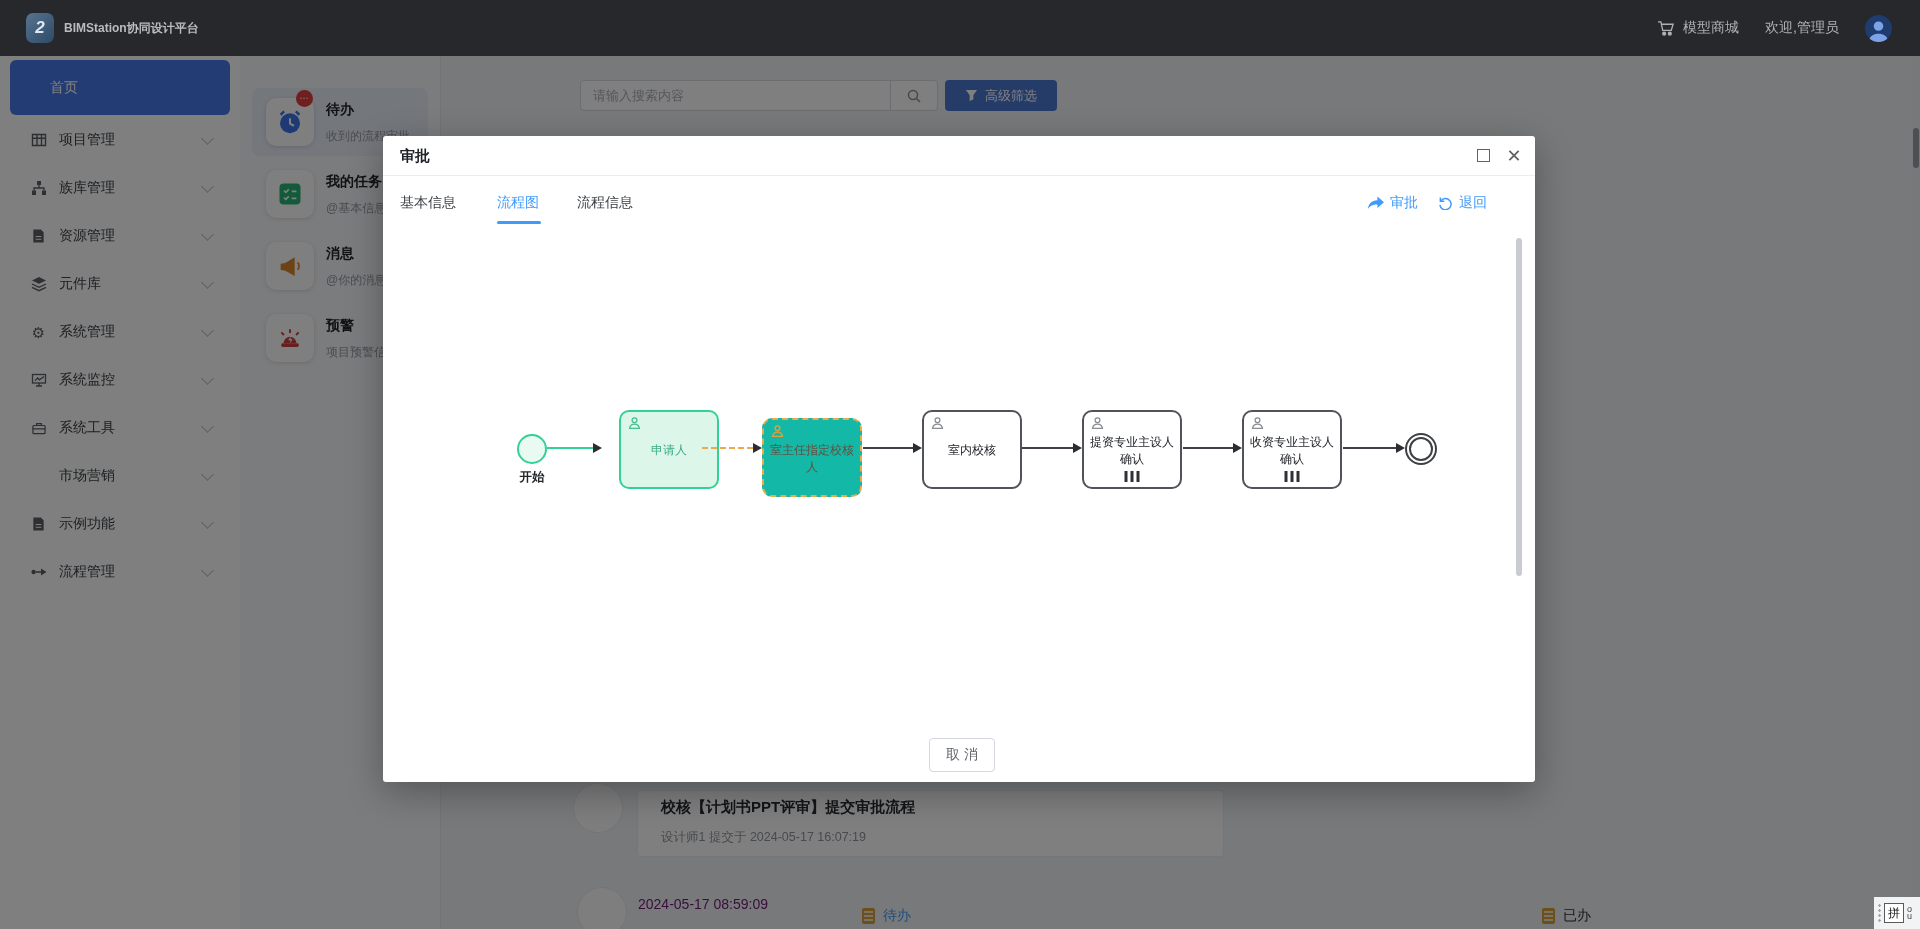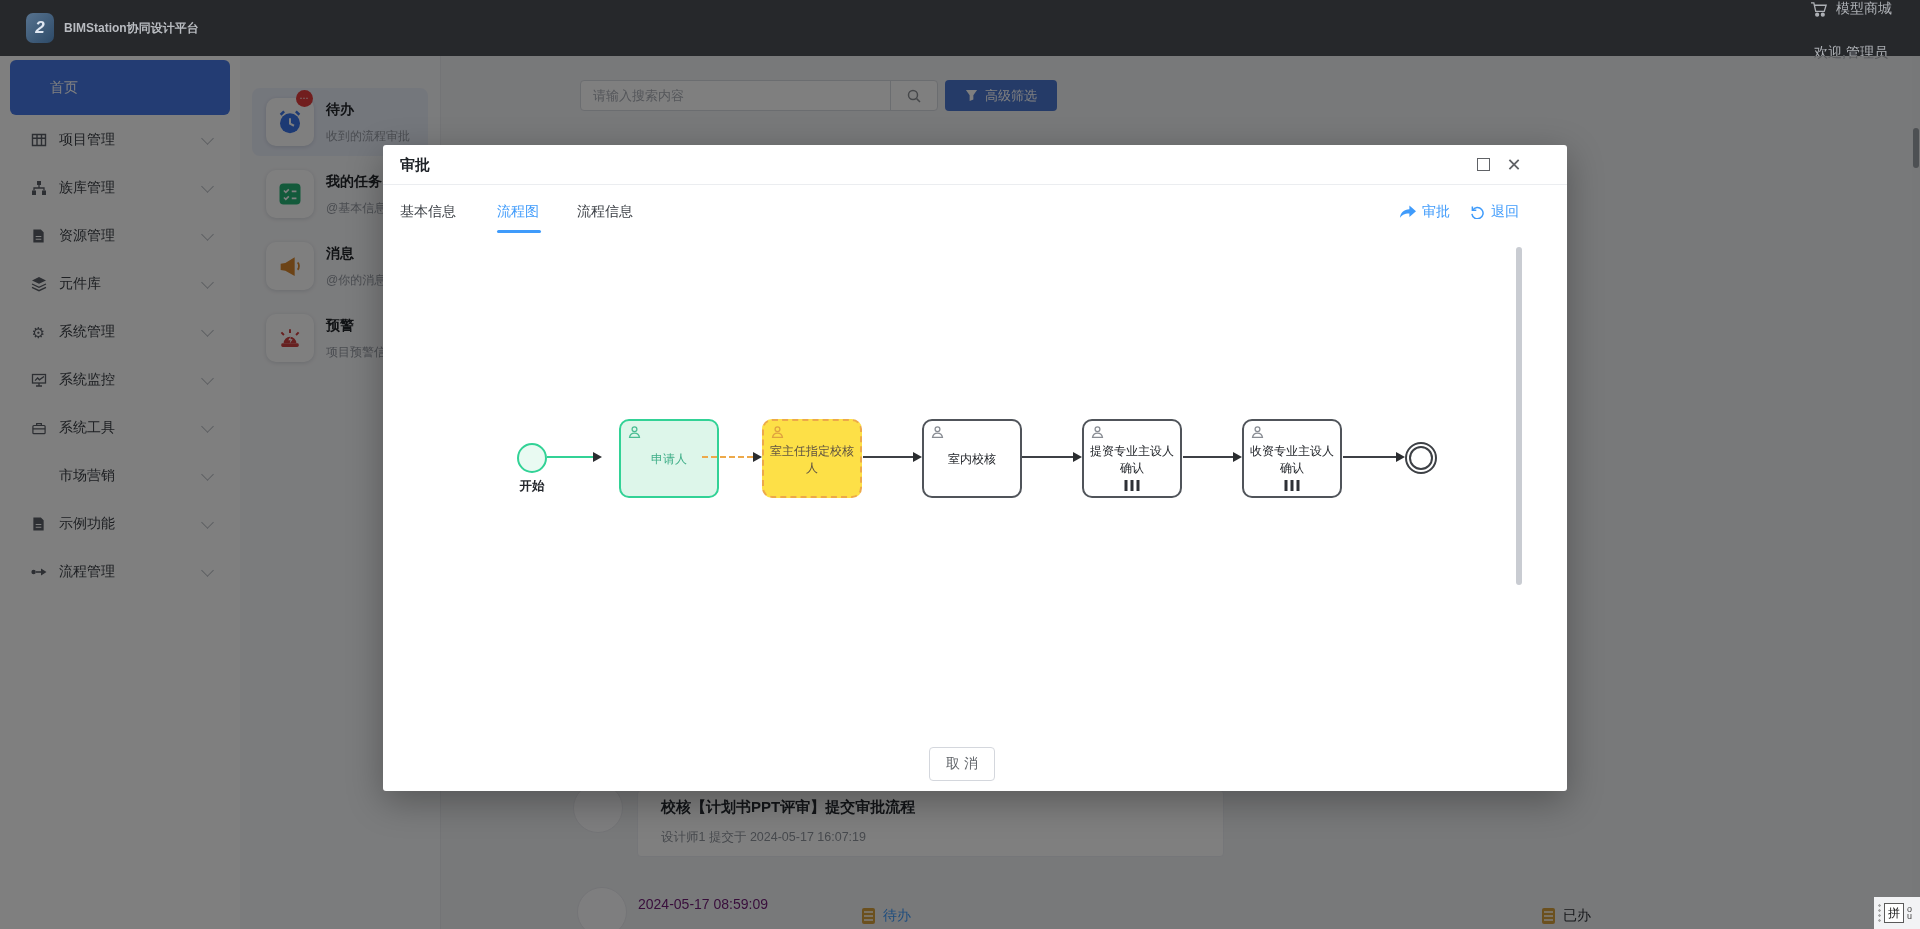--- a/index.html
+++ b/index.html
@@ -6,21 +6,21 @@
   .app{position:relative;width:1920px;height:929px;overflow:hidden;background:#f0f2f5;
        font-family:"Liberation Sans","DejaVu Sans",sans-serif;}
   svg{display:block}
 
   
   .hdr{position:absolute;left:0;top:0;width:1920px;height:56px;background:#26282b;z-index:10;}
   .logo{position:absolute;left:26px;top:13px;width:28px;height:30px;border-radius:7px;
         background:linear-gradient(135deg,#57738f,#2d4a68);color:#dfe7f2;font-weight:bold;
         font-size:17px;display:flex;align-items:center;justify-content:center;font-style:italic;}
   .app-title{position:absolute;left:64px;top:0;line-height:56px;color:#b9bcc1;font-size:12px;font-weight:700;}
-  .hdr-right{position:absolute;right:28px;top:0;height:56px;display:flex;align-items:center;gap:26px;color:#aeb1b6;font-size:14px;flex-direction:column;}
+  .hdr-right{position:absolute;right:28px;top:0;height:56px;display:flex;align-items:center;gap:26px;color:#aeb1b6;font-size:14px;}
   .hdr-link{display:flex;align-items:center;gap:7px;cursor:pointer;}
   .avatar{width:27px;height:27px;border-radius:50%;background:#1e3c6e;overflow:hidden;display:flex;align-items:flex-end;justify-content:center;}
 
   
   .sidebar{position:absolute;left:0;top:56px;width:240px;height:873px;background:#ffffff;z-index:5;}
   .home-btn{position:absolute;left:10px;top:4px;width:220px;height:55px;border-radius:6px;background:#4678e6;
             color:#fff;font-size:14px;display:flex;align-items:center;padding-left:40px;box-sizing:border-box;cursor:pointer;}
   .menu{position:absolute;left:0;top:60px;width:240px;}
   .mi{height:48px;display:flex;align-items:center;padding:0 28px 0 30px;color:#3c4046;font-size:14px;cursor:pointer;}
   .mi .ic{width:17px;height:17px;margin-right:12px;color:#5a5e66;flex:0 0 17px;display:flex;align-items:center;justify-content:center;font-size:15px;line-height:1;}
@@ -58,22 +58,22 @@
   .b-tab.todo{left:862px;color:#3f9bfb;}
   .b-tab.done{left:1542px;color:#2b2e33;}
 
   .pg-track{position:absolute;right:0;top:56px;width:8px;height:873px;background:#eef0f2;z-index:6;}
   .pg-thumb{position:absolute;right:1px;top:72px;width:6px;height:40px;background:#9aa0a6;border-radius:3px;}
 
   
   .dim{position:absolute;left:0;top:56px;width:1920px;height:873px;background:rgba(0,0,0,.5);z-index:40;}
 
   
-  .modal{position:absolute;left:383px;top:145px;width:1152px;height:646px;background:#fff;border-radius:3px;
-         box-shadow:0 10px 36px rgba(0,0,0,.3);z-index:60;padding-left:32px;}
+  .modal{position:absolute;left:383px;top:136px;width:1152px;height:646px;background:#fff;border-radius:3px;
+         box-shadow:0 10px 36px rgba(0,0,0,.3);z-index:60;}
   .m-head{position:absolute;left:0;top:0;width:100%;height:40px;border-bottom:1px solid #ebedf0;box-sizing:border-box;}
   .m-title{position:absolute;left:17px;top:0;line-height:40px;font-size:15px;font-weight:700;color:#1f2328;}
   .m-max{position:absolute;left:1094px;top:13px;width:13px;height:13px;border:1.6px solid #606266;box-sizing:border-box;cursor:pointer;}
   .m-close{position:absolute;left:1120px;top:7px;width:22px;height:26px;font-size:18px;color:#606266;text-align:center;line-height:26px;cursor:pointer;}
   .m-tab{position:absolute;top:58px;font-size:14px;color:#3c4046;cursor:pointer;}
   .m-tab.t0{left:17px;} .m-tab.t1{left:114px;} .m-tab.t2{left:194px;}
   .m-tab.active{color:#3f9bfb;}
   .m-underline{position:absolute;left:114px;top:85px;width:44px;height:3px;background:#3f9bfb;border-radius:2px;}
   .m-actions{position:absolute;top:58px;right:48px;display:flex;gap:20px;}
   .m-act{display:inline-flex;align-items:center;gap:6px;color:#3f9bfb;font-size:14px;cursor:pointer;}
@@ -89,21 +89,21 @@
   .conn{position:absolute;top:311px;height:0;border-top:2px solid #3d4045;}
   .conn::after{content:"";position:absolute;right:-9px;top:-6px;border-left:9px solid #2b2d30;border-top:5px solid transparent;border-bottom:5px solid transparent;}
   .conn.green{border-top-color:#32d296;}
   .conn.dashed{border-top-style:dashed;border-top-color:#eda94a;}
   .c1{left:164px;width:46px;} .c2{left:319px;width:51px;} .c3{left:480px;width:50px;}
   .c4{left:639px;width:51px;} .c5{left:800px;width:50px;} .c6{left:960px;width:53px;}
   .fnode{position:absolute;top:274px;width:100px;height:79px;border-radius:10px;background:#fff;border:2px solid #50545a;
          box-sizing:border-box;display:flex;align-items:center;justify-content:center;text-align:center;
          font-size:12px;line-height:1.35;color:#23262b;padding:6px 4px 4px;}
   .fnode.green{border-color:#32d296;background:#ddf6ea;color:#3fae88;margin-left:17px;}
-  .fnode.orange{border:2px dashed #eda94a;background:#fde047;color:#5f5342;}
+  .fnode.orange{border:2px dashed #eda94a;background:#14b8a6;color:#5f5342;margin-top:8px;}
   .f1{left:219px;} .f2{left:379px;} .f3{left:539px;} .f4{left:699px;} .f5{left:859px;}
   .p-icon{position:absolute;top:3px;left:5px;width:17px;height:17px;color:#888c93;}
   .fnode.green .p-icon{color:#49bd92;} .fnode.orange .p-icon{color:#dfa23f;}
   .mi-marker{position:absolute;bottom:5px;left:50%;transform:translateX(-50%);display:flex;gap:3px;}
   .mi-marker i{width:3px;height:11px;background:#2e3136;}
 
   
   .ime{position:absolute;right:0;bottom:0;width:46px;height:32px;background:#f2f3f5;z-index:80;display:flex;align-items:center;gap:3px;padding-left:4px;box-sizing:border-box;}
   .ime-grip{width:3px;height:20px;background-image:radial-gradient(#a6a6a6 1px,transparent 1.2px);background-size:3px 5px;}
   .ime-box{width:18px;height:18px;border:1.4px solid #5a5a5a;background:#fff;color:#111;font-size:12px;display:flex;align-items:center;justify-content:center;cursor:pointer;}

